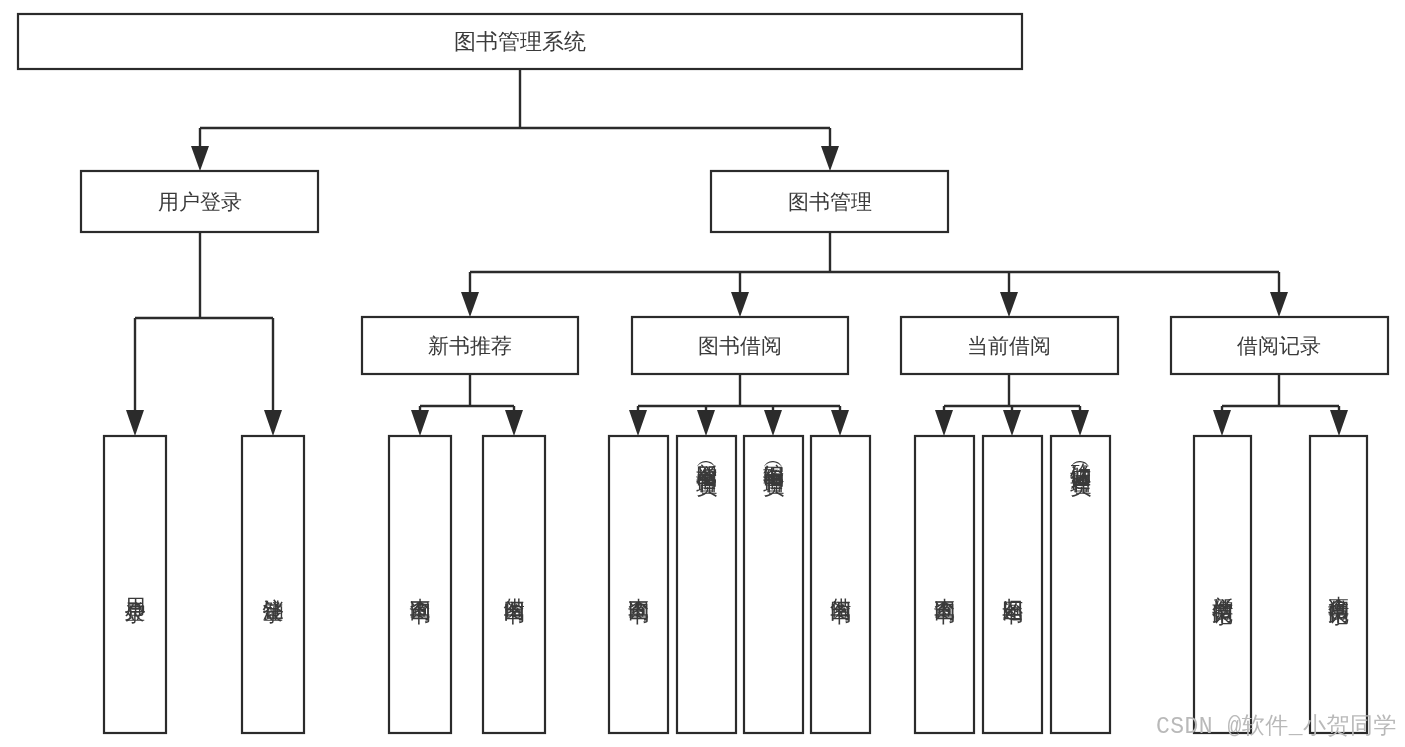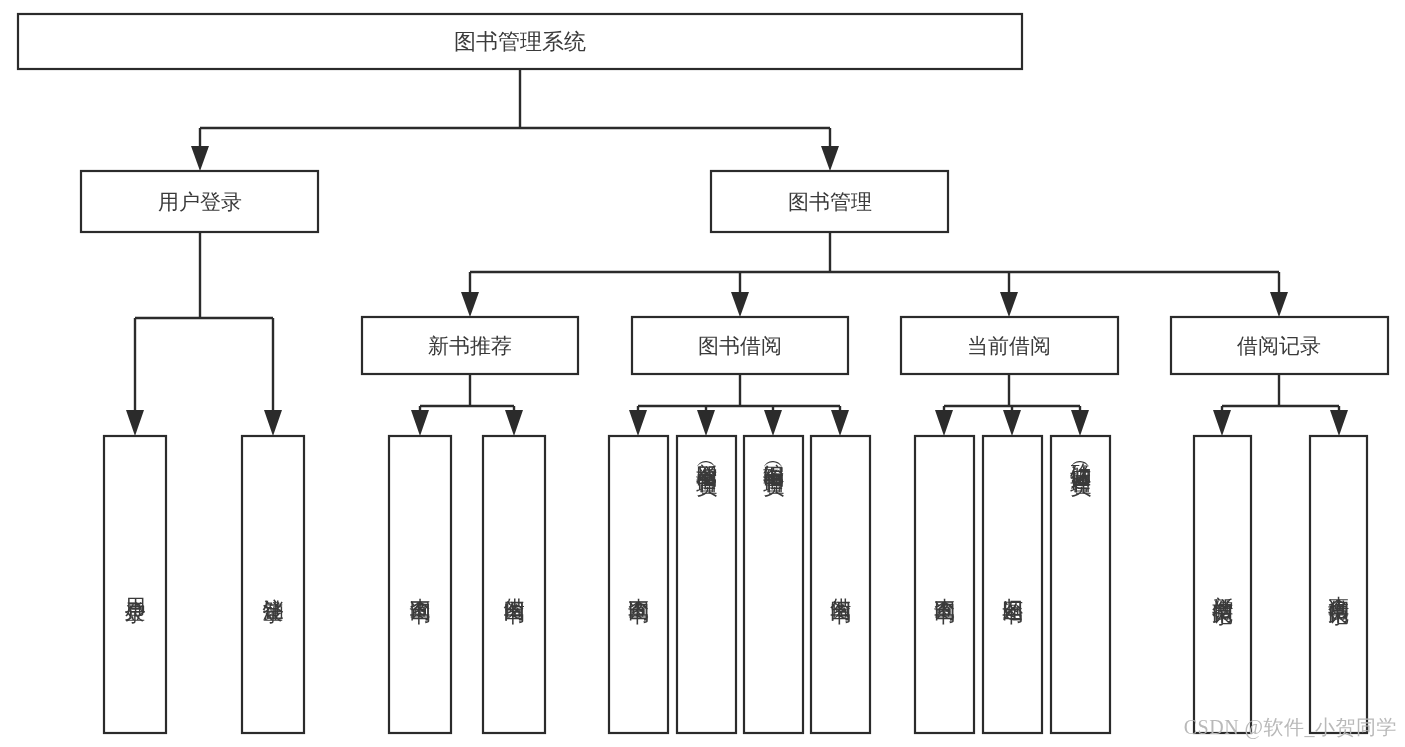--- a/index.html
+++ b/index.html
@@ -65,22 +65,22 @@
     display: flex;
     align-items: center;
     justify-content: center;
     white-space: nowrap;
     pointer-events: none;
   }
   #watermark {
     position: absolute;
     right: 8px;
     bottom: 6px;
-    font-family: Liberation Serif, serif;
-    font-size: 20px;
+    font-family: Liberation Mono, monospace;
+    font-size: 23px;
     color: #b9b9b9;
     letter-spacing: 0.5px;
     white-space: nowrap;
   }
 </style>
 </head>
 <body>
 
 <div id="diagram-root">
 

